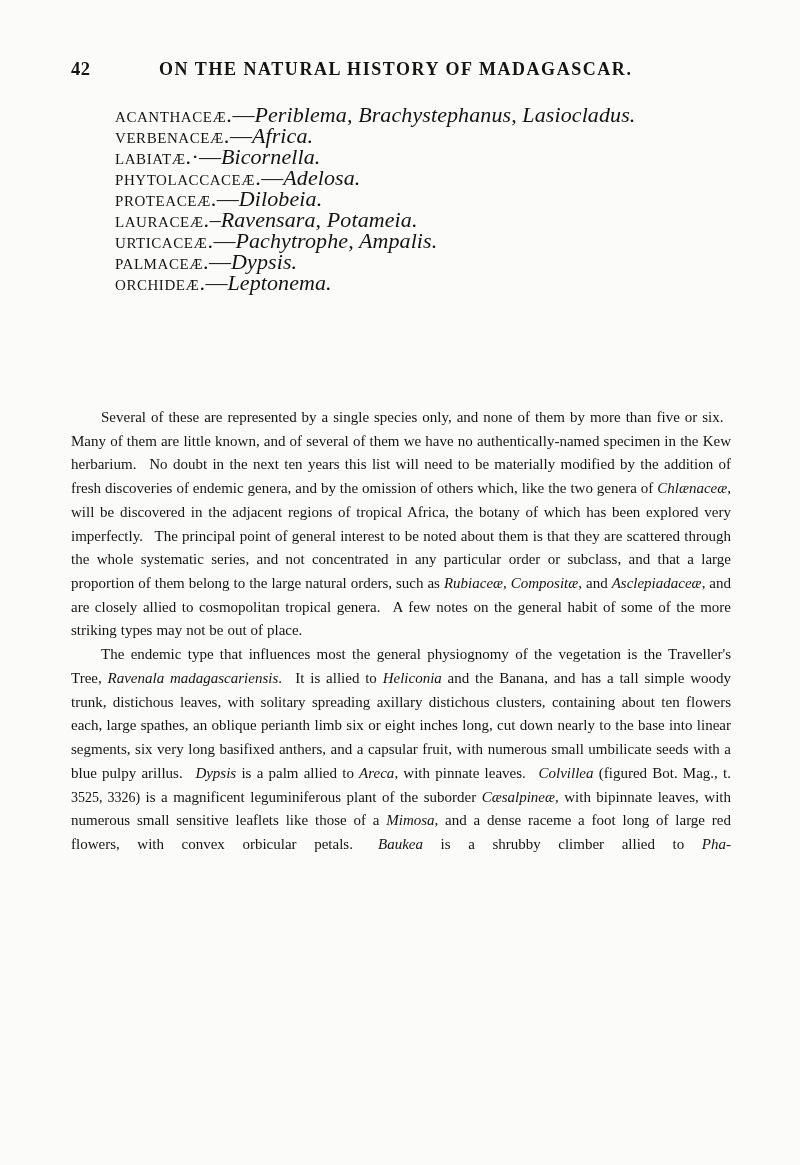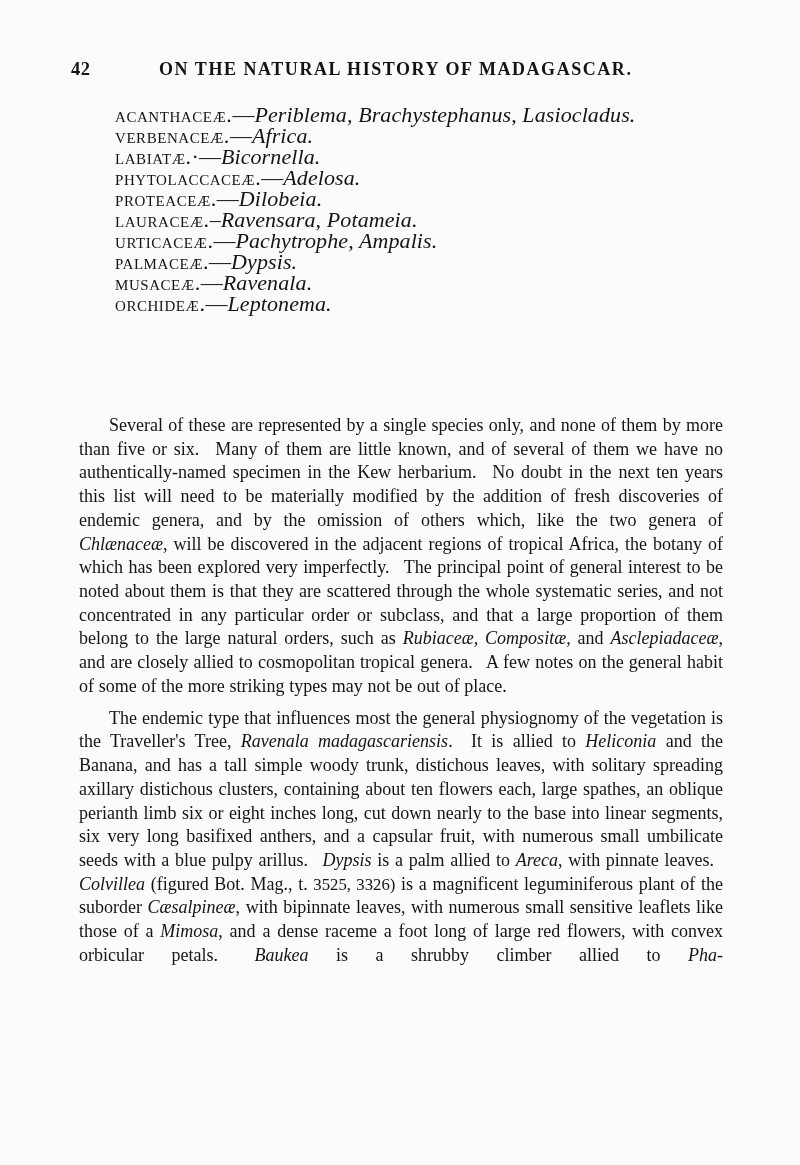--- a/index.html
+++ b/index.html
@@ -73,22 +73,22 @@
     letter-spacing: 0.1px;
   }
   
   .body-block {
     position: absolute;
     left: 71px;
     top: 406px;
     width: 660px;
   }
   p.para {
-    margin: 8px;
-    font-size: 18px;
+    margin: 0;
+    font-size: 15px;
     line-height: 23.72px;
     text-align: justify;
     text-indent: 30px;
     -webkit-hyphens: none;
     hyphens: none;
     word-spacing: 0.2px;
   }
   p.para.last {
     text-align: justify;
   }
@@ -116,21 +116,20 @@
 
   <div class="family-list">
       <div class="family-line"><span class="fam-name">Acanthaceæ.</span><span class="dash">—</span><span class="genera">Periblema, Brachystephanus, Lasiocladus.</span></div>
       <div class="family-line"><span class="fam-name">Verbenaceæ.</span><span class="dash">—</span><span class="genera">Africa.</span></div>
       <div class="family-line"><span class="fam-name">Labiatæ.</span><span class="dash">·—</span><span class="genera">Bicornella.</span></div>
       <div class="family-line"><span class="fam-name">Phytolaccaceæ.</span><span class="dash">—</span><span class="genera">Adelosa.</span></div>
       <div class="family-line"><span class="fam-name">Proteaceæ.</span><span class="dash">—</span><span class="genera">Dilobeia.</span></div>
       <div class="family-line"><span class="fam-name">Lauraceæ.</span><span class="dash">–</span><span class="genera">Ravensara, Potameia.</span></div>
       <div class="family-line"><span class="fam-name">Urticaceæ.</span><span class="dash">—</span><span class="genera">Pachytrophe, Ampalis.</span></div>
       <div class="family-line"><span class="fam-name">Palmaceæ.</span><span class="dash">—</span><span class="genera">Dypsis.</span></div>
-      <div class="family-line"><span class="fam-name">Musaceæ.</span><span class="dash">—</span><span class="genera">Ravenala.</span></div>
       <div class="family-line"><span class="fam-name">Orchideæ.</span><span class="dash">—</span><span class="genera">Leptonema.</span></div>
     </div>
 
   <div class="body-block">
     <p class="para"><span>Several of these are represented by a single species only, and none of them by more than five or six.  Many of them are little known, and of several of them we have no authentically-named specimen in the Kew herbarium.  No doubt in the next ten years this list will need to be materially modified by the addition of fresh discoveries of endemic genera, and by the omission of others which, like the two genera of </span><i>Chlænaceæ</i><span>, will be discovered in the adjacent regions of tropical Africa, the botany of which has been explored very imperfectly.  The principal point of general interest to be noted about them is that they are scattered through the whole systematic series, and not concentrated in any particular order or subclass, and that a large proportion of them belong to the large natural orders, such as </span><i>Rubiaceæ, Compositæ,</i><span> and </span><i>Asclepiadaceæ</i><span>, and are closely allied to cosmopolitan tropical genera.  A few notes on the general habit of some of the more striking types may not be out of place.</span></p>
     <p class="para last"><span>The endemic type that influences most the general physiognomy of the vegetation is the Traveller's Tree, </span><i>Ravenala madagascariensis</i><span>.  It is allied to </span><i>Heliconia</i><span> and the Banana, and has a tall simple woody trunk, distichous leaves, with solitary spreading axillary distichous clusters, containing about ten flowers each, large spathes, an oblique perianth limb six or eight inches long, cut down nearly to the base into linear segments, six very long basifixed anthers, and a capsular fruit, with numerous small umbilicate seeds with a blue pulpy arillus.  </span><i>Dypsis</i><span> is a palm allied to </span><i>Areca</i><span>, with pinnate leaves.  </span><i>Colvillea</i><span> (figured Bot. Mag., t. </span><span class="osf">3525, 3326)</span><span> is a magnificent leguminiferous plant of the suborder </span><i>Cæsalpineæ</i><span>, with bipinnate leaves, with numerous small sensitive leaflets like those of a </span><i>Mimosa</i><span>, and a dense raceme a foot long of large red flowers, with convex orbicular petals.  </span><i>Baukea</i><span> is a shrubby climber allied to </span><i>Pha-</i></p>
   </div>
 
 </div>
 

